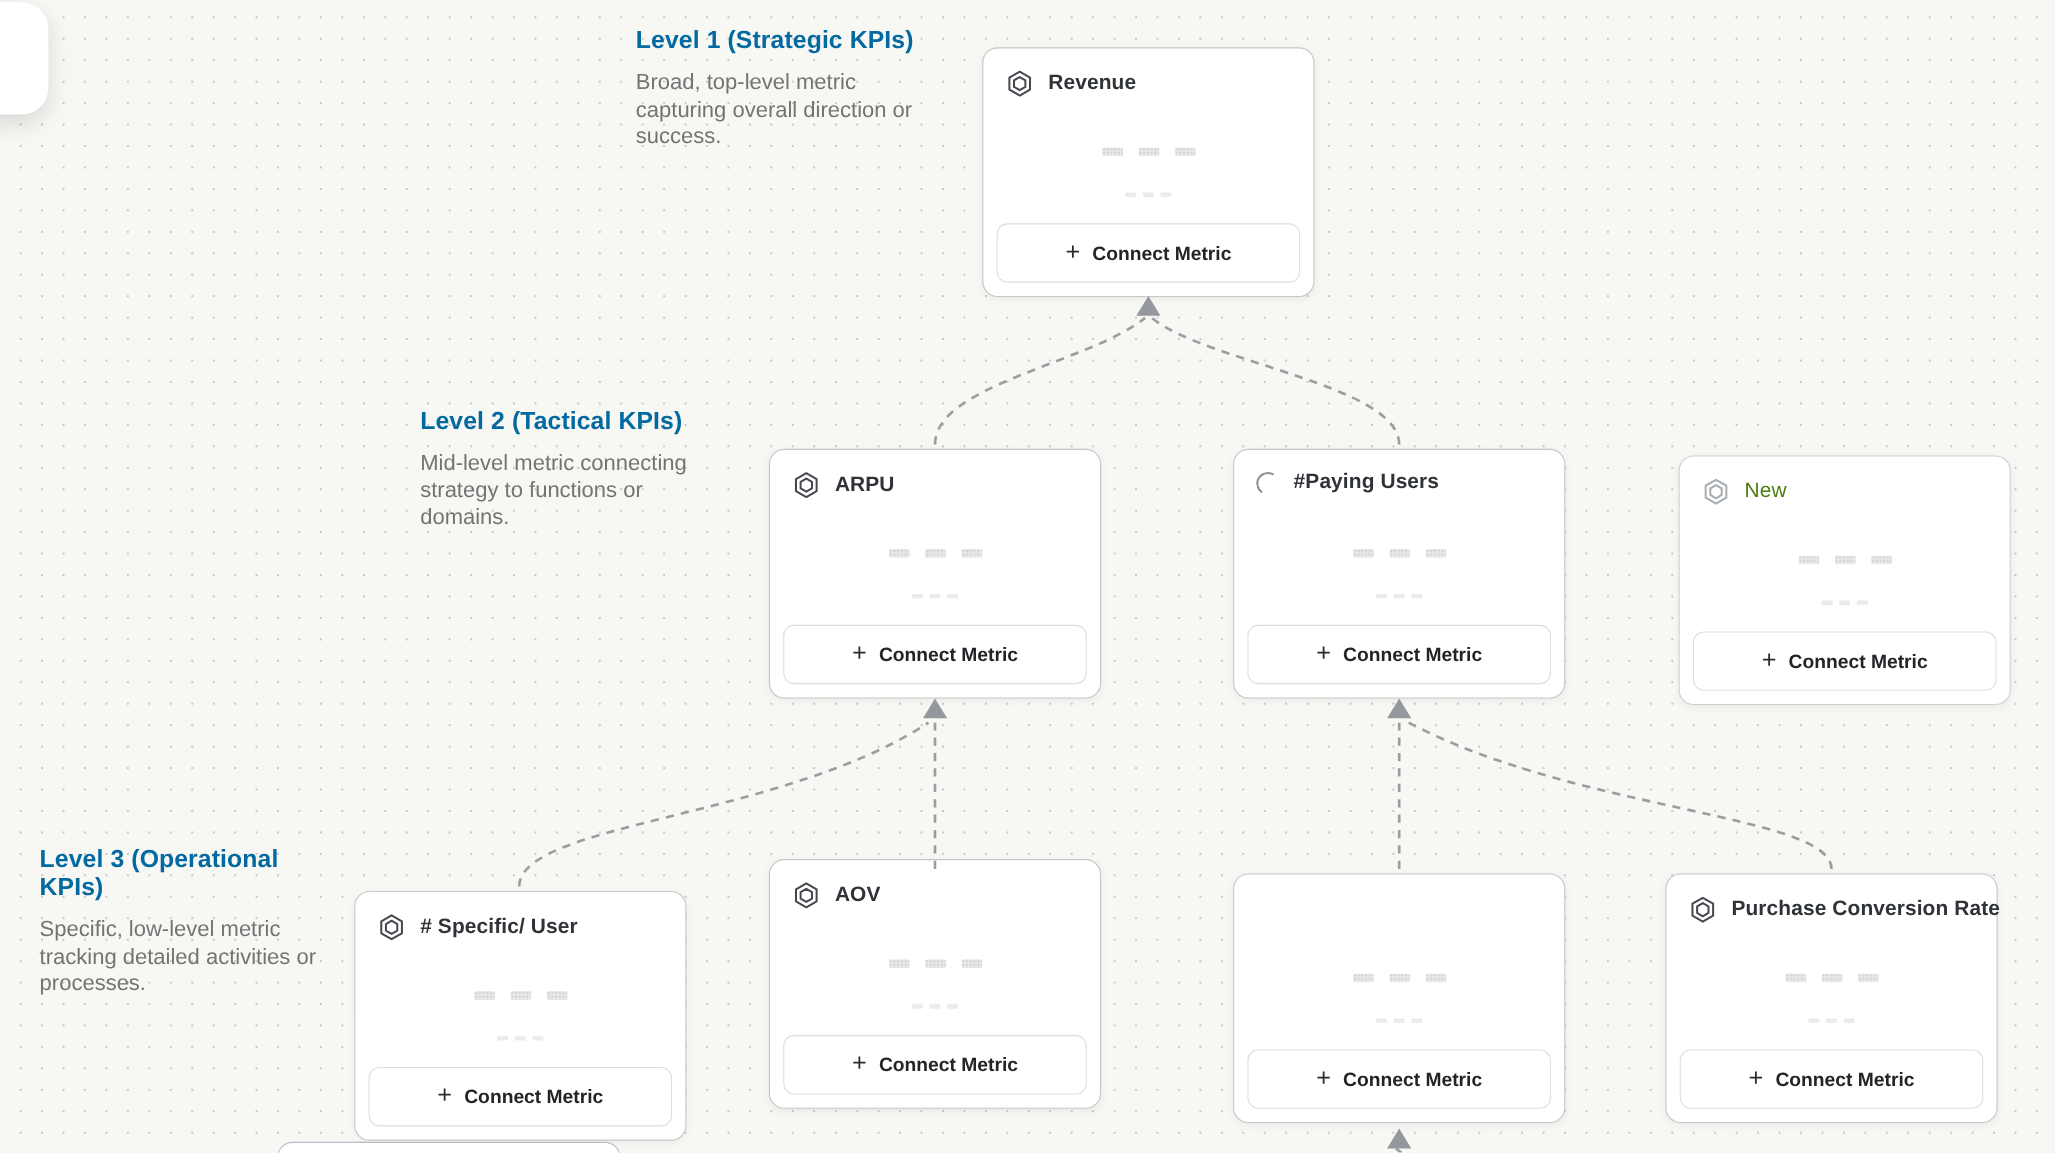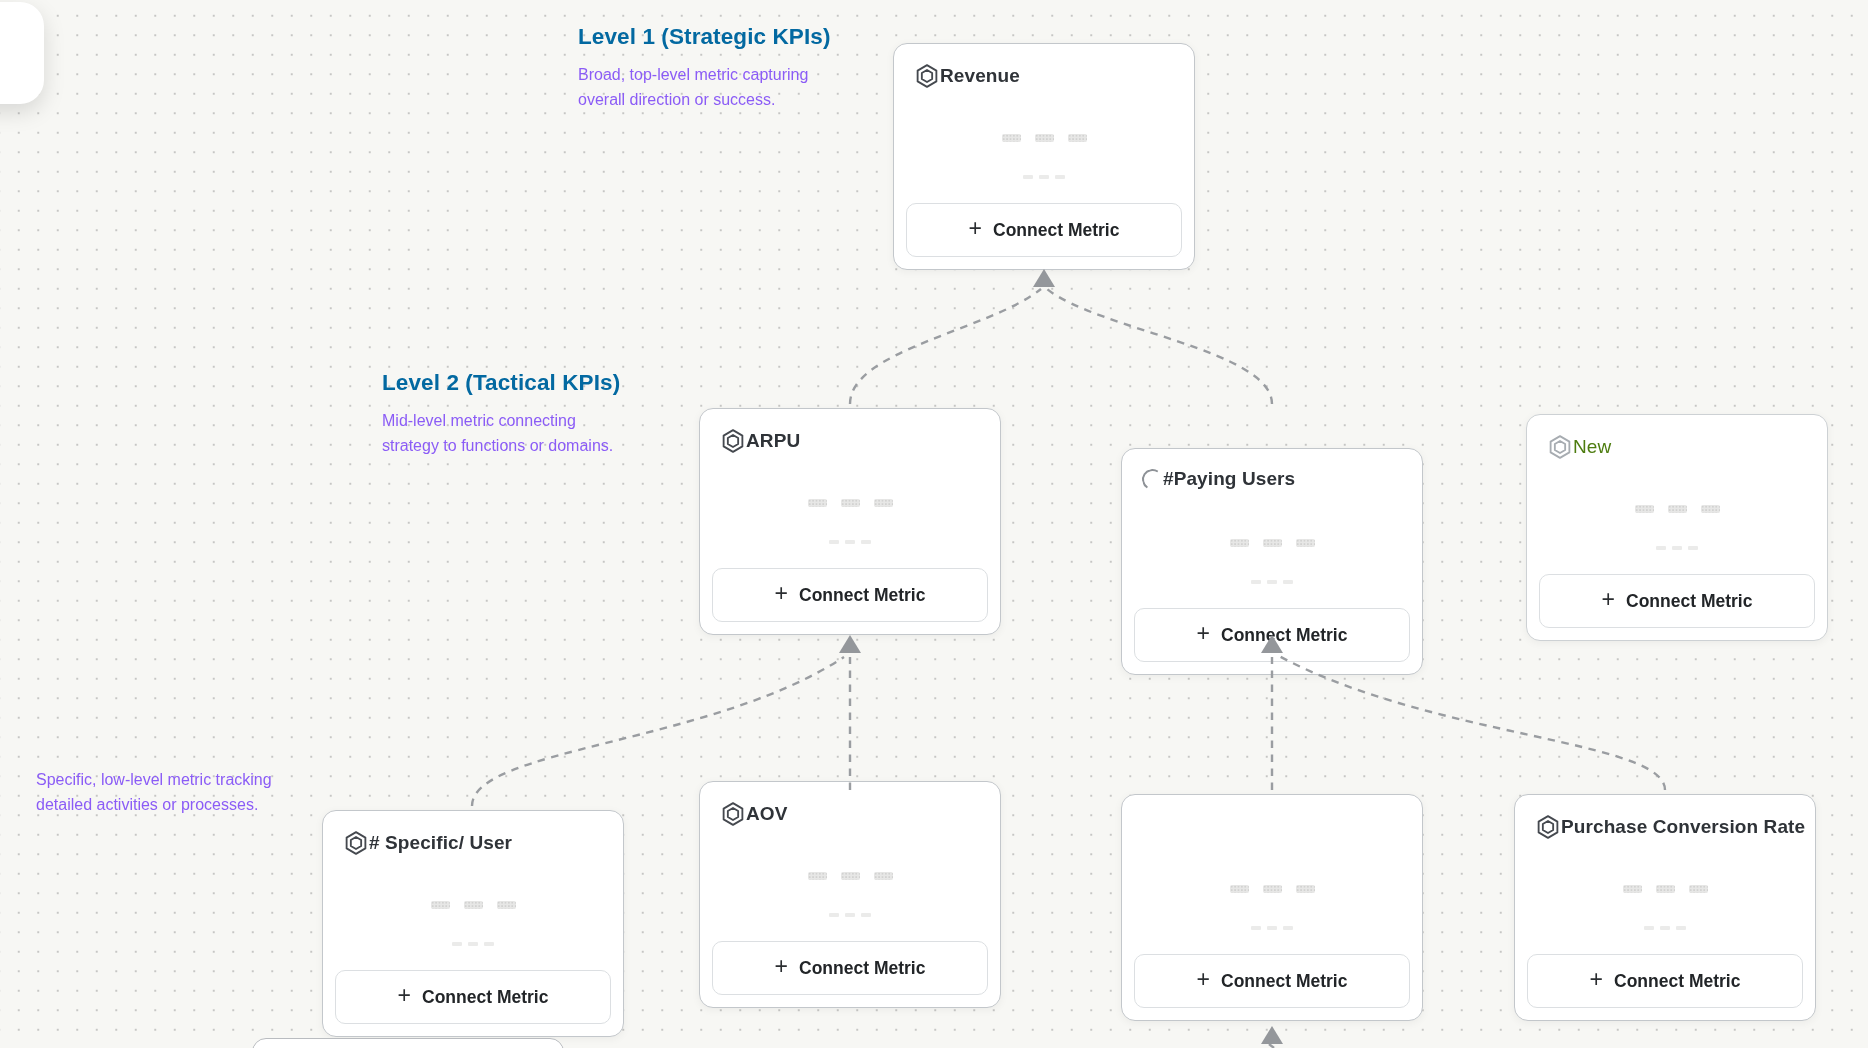--- a/index.html
+++ b/index.html
@@ -8,29 +8,29 @@
     font-family:"Liberation Sans","DejaVu Sans",sans-serif;
     background-color:#f7f7f4;
     background-image:radial-gradient(circle,#c6c6c4 1.1px,transparent 1.25px);
     background-size:19.5px 19.5px;
     background-position:9px 6px;
   }
 
   
   .level-label{position:absolute;z-index:4;}
   .level-title{font-size:22.5px;font-weight:700;color:#0369a1;margin-bottom:13px;letter-spacing:.1px;}
-  .level-desc{font-size:16px;line-height:24.5px;color:#8b5cf6;}
+  .level-desc{font-size:20px;line-height:24.5px;color:#737373;}
 
   
   .card{
     position:absolute;width:302px;height:227px;box-sizing:border-box;
     background:#fff;border:1.5px solid #c3c7cb;border-radius:14px;
     box-shadow:0 2px 8px rgba(0,0,0,.05);z-index:10;
   }
-  .card-header{display:flex;align-items:center;padding:19px 20px 0 20px;}
+  .card-header{display:flex;align-items:center;gap:13px;padding:19px 20px 0 20px;}
   .card-title{font-size:19px;font-weight:700;color:#2f3338;letter-spacing:.1px;white-space:nowrap;}
   .hex-icon{width:26px;height:26px;display:inline-flex;flex:0 0 auto;}
   .hex-icon svg{width:26px;height:26px;stroke:#45494f;fill:none;stroke-width:1.7;stroke-linejoin:round;}
   .card.muted{border-color:#cdd1d4;}
   .card.muted .card-title{color:#4d7c0f;font-weight:400;}
   .card.muted .hex-icon svg{stroke:#a7acb1;}
 
   .spinner{
     width:21px;height:21px;flex:0 0 auto;box-sizing:border-box;border-radius:50%;
     border:2.6px solid #8e9297;border-right-color:transparent;border-bottom-color:transparent;
@@ -95,20 +95,21 @@
 
 <div class="level-label" style="left:578px;top:24px;width:258px;">
   <div class="level-title">Level 1 (Strategic KPIs)</div>
   <div class="level-desc">Broad, top-level metric capturing overall direction or success.</div>
 </div>
 <div class="level-label" style="left:382px;top:370px;width:252px;">
   <div class="level-title">Level 2 (Tactical KPIs)</div>
   <div class="level-desc">Mid-level metric connecting strategy to functions or domains.</div>
 </div>
 <div class="level-label" style="left:36px;top:768px;width:272px;">
+  <div class="level-title">Level 3 (Operational KPIs)</div>
   <div class="level-desc">Specific, low-level metric tracking detailed activities or processes.</div>
 </div>
 
 <div class="card" style="left:893px;top:43px;">
   <div class="card-header">
     <span class="hex-icon">
       <svg viewBox="0 0 24 24">
           <path d="M12 2 L20.66 7 L20.66 17 L12 22 L3.34 17 L3.34 7 Z"></path>
           <path d="M12 6.5 L16.76 9.25 L16.76 14.75 L12 17.5 L7.24 14.75 L7.24 9.25 Z"></path>
         </svg>
@@ -150,21 +151,21 @@
       <i></i>
       <i></i>
       <i></i>
     </div>
   <button class="connect-btn">
     <span class="plus">+</span>
     <span>Connect Metric</span>
   </button>
 </div>
 
-<div class="card" style="left:1121px;top:408px;margin-top:40px;">
+<div class="card" style="left:1121px;top:408px;">
   <div class="card-header">
     <span class="spinner"></span>
     <span class="card-title">#Paying Users</span>
   </div>
   <div class="sk-row1">
       <i></i>
       <i></i>
       <i></i>
     </div>
   <div class="sk-row2">

